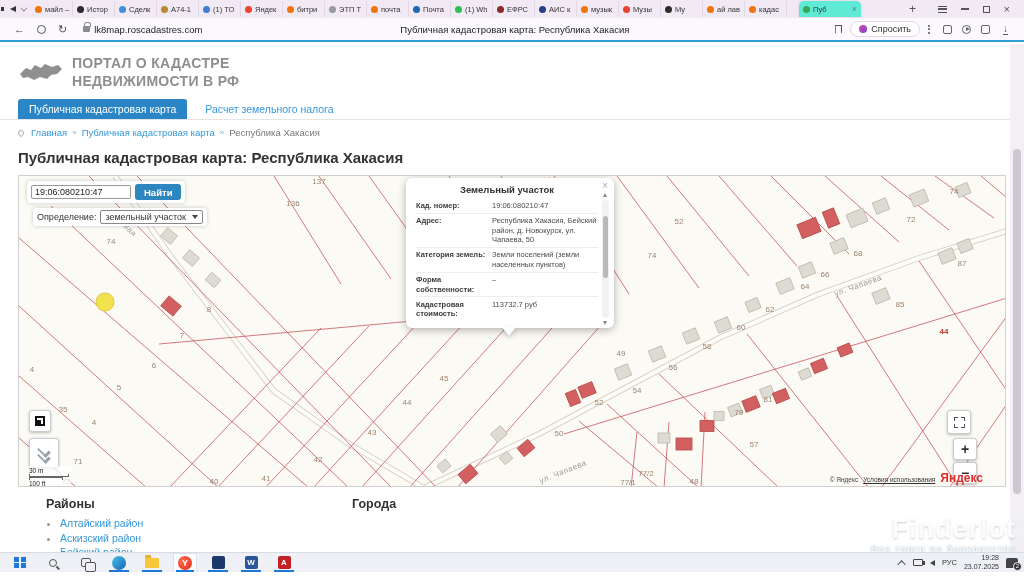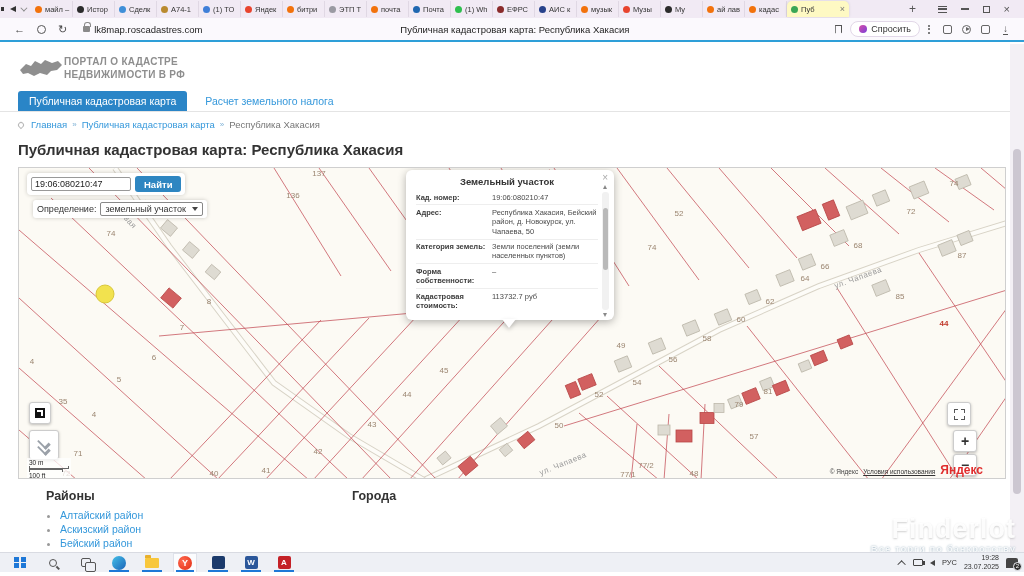--- a/index.html
+++ b/index.html
@@ -8,21 +8,21 @@
 
   
   .tabstrip { position:absolute; top:0; left:0; right:0; height:18px; background:#f1eaf4; display:flex; align-items:center; padding:0 4px; }
   .audio-ctl { display:flex; align-items:center; gap:4px; padding:0 6px; }
   .spk { width:0; height:0; border-top:3px solid transparent; border-bottom:3px solid transparent; border-right:6px solid #333; position:relative; }
   .spk::after { content:""; position:absolute; left:-9px; top:-2px; width:3px; height:4px; background:#333; }
   .chev { width:5px; height:5px; border-right:1.5px solid #888; border-bottom:1.5px solid #888; transform:rotate(45deg) translateY(-2px); }
   .tabs { display:flex; align-items:center; height:100%; flex:1; overflow:hidden; }
   .tab { display:flex; align-items:center; gap:3px; width:42px; min-width:42px; height:16px; padding:0 4px; border-right:1px solid #e0d8e4; font-size:7.5px; color:#333; white-space:nowrap; overflow:hidden; }
   .tab .fav { width:7px; height:7px; border-radius:50%; flex:none; }
-  .tab.active { background:#fef9c3; border-radius:5px 5px 0 0; width:62px; min-width:62px; border-right:none; box-shadow:0 0 3px rgba(0,0,0,.12); }
+  .tab.active { background:#5eead4; border-radius:5px 5px 0 0; width:62px; min-width:62px; border-right:none; box-shadow:0 0 3px rgba(0,0,0,.12);margin-left:12px; }
   .tab .tclose { margin-left:auto; color:#777; font-size:9px; line-height:1; }
   .newtab { width:18px; text-align:center; color:#555; font-size:12px; }
   .winctl { display:flex; align-items:center; gap:14px; padding:0 10px 0 16px; }
   .ic-menu { width:9px; height:7px; border-top:1.5px solid #555; border-bottom:1.5px solid #555; position:relative; }
   .ic-menu::after { content:""; position:absolute; left:0; top:1.5px; width:9px; height:1.5px; background:#555; }
   .ic-min { width:8px; height:1.5px; background:#555; }
   .ic-max { width:7px; height:7px; border:1.5px solid #555; }
   .ic-close { color:#555; font-size:11px; line-height:1; }
 
   
@@ -42,21 +42,21 @@
   .sq-ic.vid { border-radius:50%; }
   .sq-ic.vid::after { content:""; position:absolute; left:2.5px; top:1.5px; border-left:4px solid #666; border-top:2.5px solid transparent; border-bottom:2.5px solid transparent; }
   .dl { font-size:10px; color:#555; margin:0 8px; border-bottom:1.5px solid #555; line-height:1; }
 
   
   .content { position:absolute; top:44px; left:0; width:1010px; height:512px; background:#fff; overflow:hidden; }
   .pgscroll { position:absolute; top:44px; right:0; width:14px; height:512px; background:#f3f0f5; }
   .pgscroll .thumb { position:absolute; left:3px; width:8px; border-radius:4px; background:#ccc7d1; top:105px; height:345px; }
 
   .logo-row { display:flex; align-items:center; margin:10px 0 0 18px; }
-  .logo-txt { font-size:10px; font-weight:bold; color:#8e8e8e; line-height:1.3; letter-spacing:.3px; }
+  .logo-txt { margin-left:8px; font-size:14px; font-weight:bold; color:#8e8e8e; line-height:1.3; letter-spacing:.3px; }
   .nav-row { display:flex; align-items:flex-end; gap:16px; margin-top:9px; padding:0 0 0 18px; border-bottom:1px solid #e4e4e4; }
   .nav-btn { background:#2a85c7; color:#fff; font-size:10.5px; padding:4px 11px; border-radius:3px 3px 0 0; }
   .nav-link { color:#3598db; font-size:10.5px; padding:4px 2px; }
   .crumbs { display:flex; align-items:center; gap:5px; padding:7px 0 4px 18px; font-size:9.5px; }
   .pin { width:6px; height:6px; border:1.5px solid #b9b9b9; border-radius:50% 50% 50% 0; transform:rotate(-45deg); margin-right:2px; }
   .crumb { color:#3598db; }
   .sep { color:#7fb2d6; font-size:8px; }
   .cur { color:#777; }
   h1.title { font-size:15px; color:#333; margin:7px 0 9px 18px; font-weight:bold; }
 

